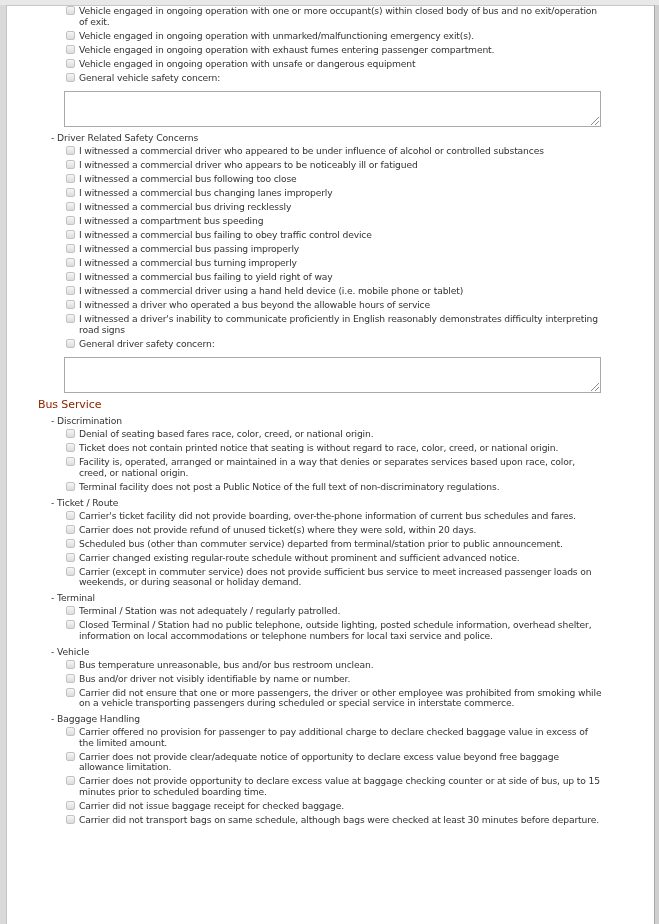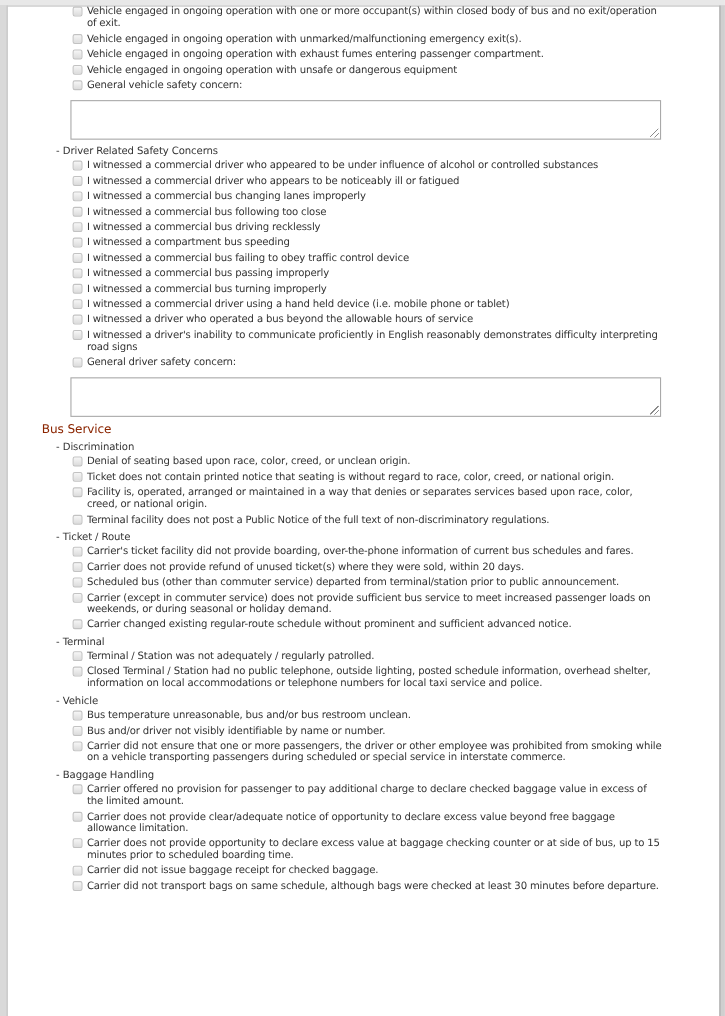--- a/index.html
+++ b/index.html
@@ -97,45 +97,49 @@
     <div class="item">
         <span class="cb"></span>
         <span class="label">I witnessed a commercial driver who appeared to be under influence of alcohol or controlled substances</span>
       </div>
     <div class="item">
         <span class="cb"></span>
         <span class="label">I witnessed a commercial driver who appears to be noticeably ill or fatigued</span>
       </div>
     <div class="item">
         <span class="cb"></span>
+        <span class="label">I witnessed a commercial bus following too close</span>
+      </div>
+    <div class="item">
+        <span class="cb"></span>
         <span class="label">I witnessed a commercial bus changing lanes improperly</span>
       </div>
     <div class="item">
         <span class="cb"></span>
-        <span class="label">I witnessed a commercial bus following too close</span>
-      </div>
-    <div class="item">
-        <span class="cb"></span>
         <span class="label">I witnessed a commercial bus driving recklessly</span>
       </div>
     <div class="item">
         <span class="cb"></span>
         <span class="label">I witnessed a compartment bus speeding</span>
       </div>
     <div class="item">
         <span class="cb"></span>
         <span class="label">I witnessed a commercial bus failing to obey traffic control device</span>
       </div>
     <div class="item">
         <span class="cb"></span>
         <span class="label">I witnessed a commercial bus passing improperly</span>
       </div>
     <div class="item">
         <span class="cb"></span>
         <span class="label">I witnessed a commercial bus turning improperly</span>
+      </div>
+    <div class="item">
+        <span class="cb"></span>
+        <span class="label">I witnessed a commercial bus failing to yield right of way</span>
       </div>
     <div class="item">
         <span class="cb"></span>
         <span class="label">I witnessed a commercial driver using a hand held device (i.e. mobile phone or tablet)</span>
       </div>
     <div class="item">
         <span class="cb"></span>
         <span class="label">I witnessed a driver who operated a bus beyond the allowable hours of service</span>
       </div>
     <div class="item">
@@ -151,21 +155,21 @@
     <span></span>
     <span class="resize-grip"></span>
   </div>
 
   <div class="section-title">Bus Service</div>
 
   <div class="group-title">- Discrimination</div>
   <div>
     <div class="item">
         <span class="cb"></span>
-        <span class="label">Denial of seating based upon race, color, creed, or unclean origin.</span>
+        <span class="label">Denial of seating based fares race, color, creed, or national origin.</span>
       </div>
     <div class="item">
         <span class="cb"></span>
         <span class="label">Ticket does not contain printed notice that seating is without regard to race, color, creed, or national origin.</span>
       </div>
     <div class="item">
         <span class="cb"></span>
         <span class="label">Facility is, operated, arranged or maintained in a way that denies or separates services based upon race, color, creed, or national origin.</span>
       </div>
     <div class="item">
@@ -183,26 +187,26 @@
     <div class="item">
         <span class="cb"></span>
         <span class="label">Carrier does not provide refund of unused ticket(s) where they were sold, within 20 days.</span>
       </div>
     <div class="item">
         <span class="cb"></span>
         <span class="label">Scheduled bus (other than commuter service) departed from terminal/station prior to public announcement.</span>
       </div>
     <div class="item">
         <span class="cb"></span>
+        <span class="label">Carrier changed existing regular-route schedule without prominent and sufficient advanced notice.</span>
+      </div>
+    <div class="item">
+        <span class="cb"></span>
         <span class="label">Carrier (except in commuter service) does not provide sufficient bus service to meet increased passenger loads on weekends, or during seasonal or holiday demand.</span>
       </div>
-    <div class="item">
-        <span class="cb"></span>
-        <span class="label">Carrier changed existing regular-route schedule without prominent and sufficient advanced notice.</span>
-      </div>
   </div>
 
   <div class="group-title">- Terminal</div>
   <div>
     <div class="item">
         <span class="cb"></span>
         <span class="label">Terminal / Station was not adequately / regularly patrolled.</span>
       </div>
     <div class="item">
         <span class="cb"></span>

